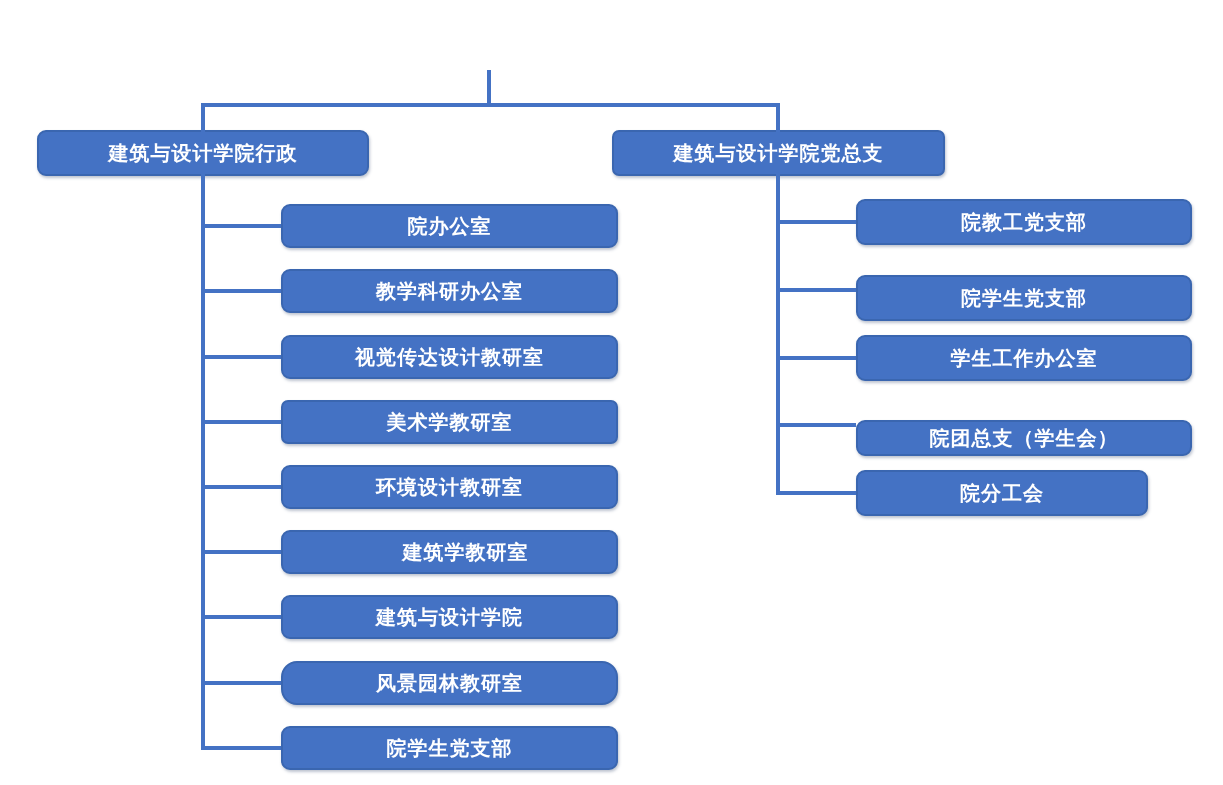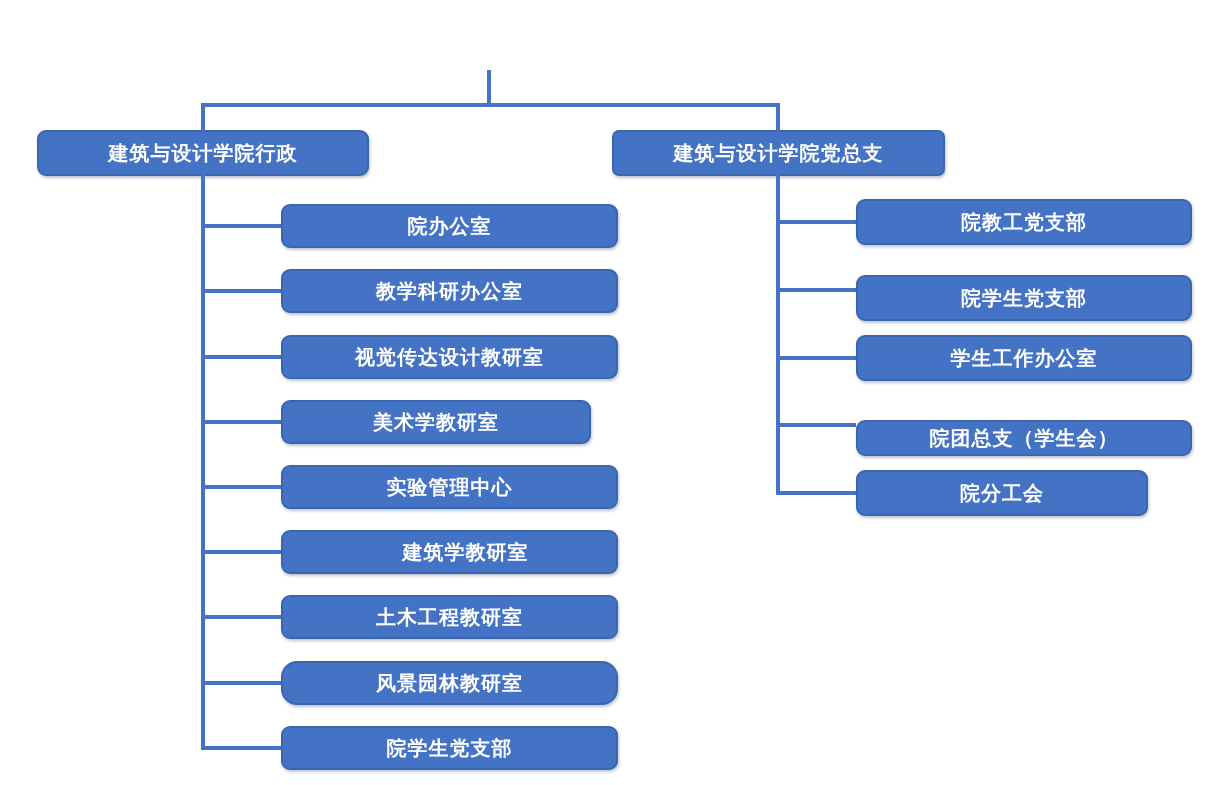--- a/index.html
+++ b/index.html
@@ -48,24 +48,24 @@
 
 
   <div class="node" id="node-admin" style="left:37px; top:130px; width:332px; height:46px;">建筑与设计学院行政</div>
 
   <div class="node" id="node-party" style="left:612px; top:130px; width:333px; height:46px;border-radius:7px;">建筑与设计学院党总支</div>
 
   <div id="children-admin">
       <div class="node child-node" style="left: 281px; top: 204px; width: 337px; height: 44px;">院办公室</div>
       <div class="node child-node" style="left: 281px; top: 269px; width: 337px; height: 44px;">教学科研办公室</div>
       <div class="node child-node" style="left: 281px; top: 335px; width: 337px; height: 44px;">视觉传达设计教研室</div>
-      <div class="node child-node" style="left: 281px; top: 400px; width: 310px; height: 44px;">美术学教研室</div>
-      <div class="node child-node" style="left: 281px; top: 465px; width: 337px; height: 44px;">实验管理中心</div>
+      <div class="node child-node" style="left: 281px; top: 400px; width: 337px; height: 44px; border-radius: 7px;">美术学教研室</div>
+      <div class="node child-node" style="left: 281px; top: 465px; width: 337px; height: 44px;">环境设计教研室</div>
       <div class="node child-node" style="left: 281px; top: 530px; width: 337px; height: 44px; padding-left: 32px;">建筑学教研室</div>
-      <div class="node child-node" style="left: 281px; top: 595px; width: 337px; height: 44px;">土木工程教研室</div>
+      <div class="node child-node" style="left: 281px; top: 595px; width: 337px; height: 44px;">建筑与设计学院</div>
       <div class="node child-node" style="left: 281px; top: 661px; width: 337px; height: 44px; border-radius: 16px;">风景园林教研室</div>
       <div class="node child-node" style="left: 281px; top: 726px; width: 337px; height: 44px;">院学生党支部</div>
     </div>
   <div id="children-party">
       <div class="node child-node" style="left: 856px; top: 199px; width: 336px; height: 46px;">院教工党支部</div>
       <div class="node child-node" style="left: 856px; top: 267px; width: 336px; height: 46px; margin-top: 8px;">院学生党支部</div>
       <div class="node child-node" style="left: 856px; top: 335px; width: 336px; height: 46px;">学生工作办公室</div>
       <div class="node child-node" style="left: 856px; top: 420px; width: 336px; height: 36px;">院团总支（学生会）</div>
       <div class="node child-node" style="left: 856px; top: 470px; width: 292px; height: 46px;">院分工会</div>
     </div>

